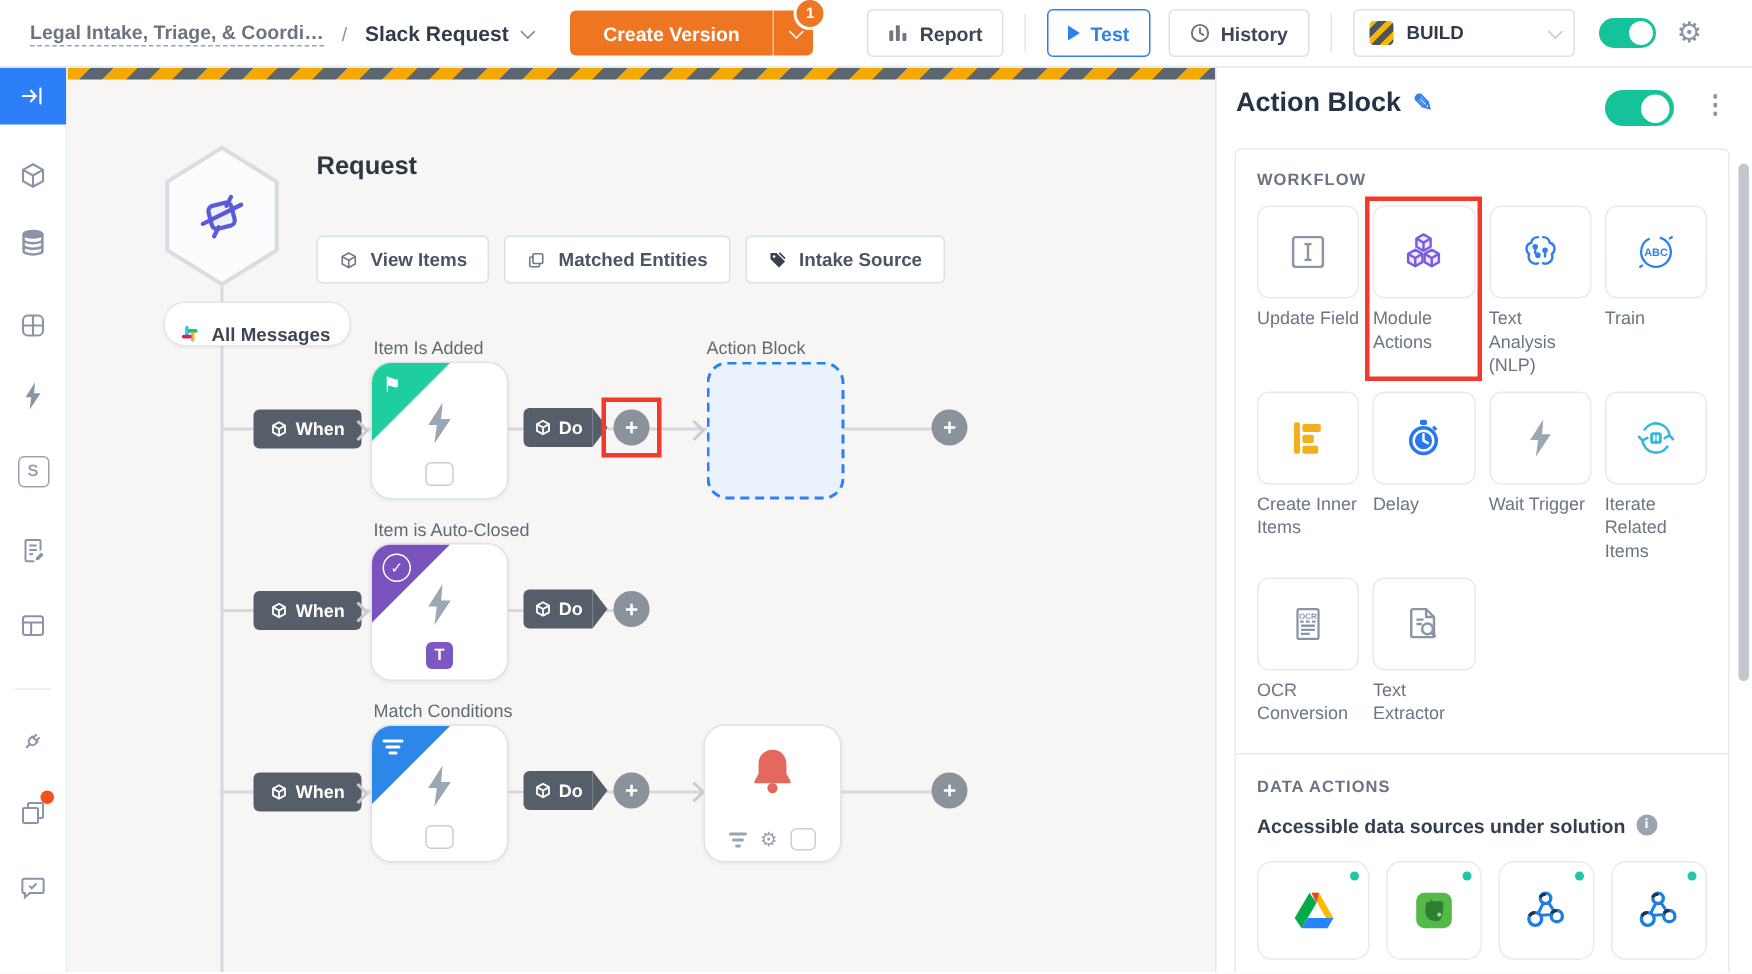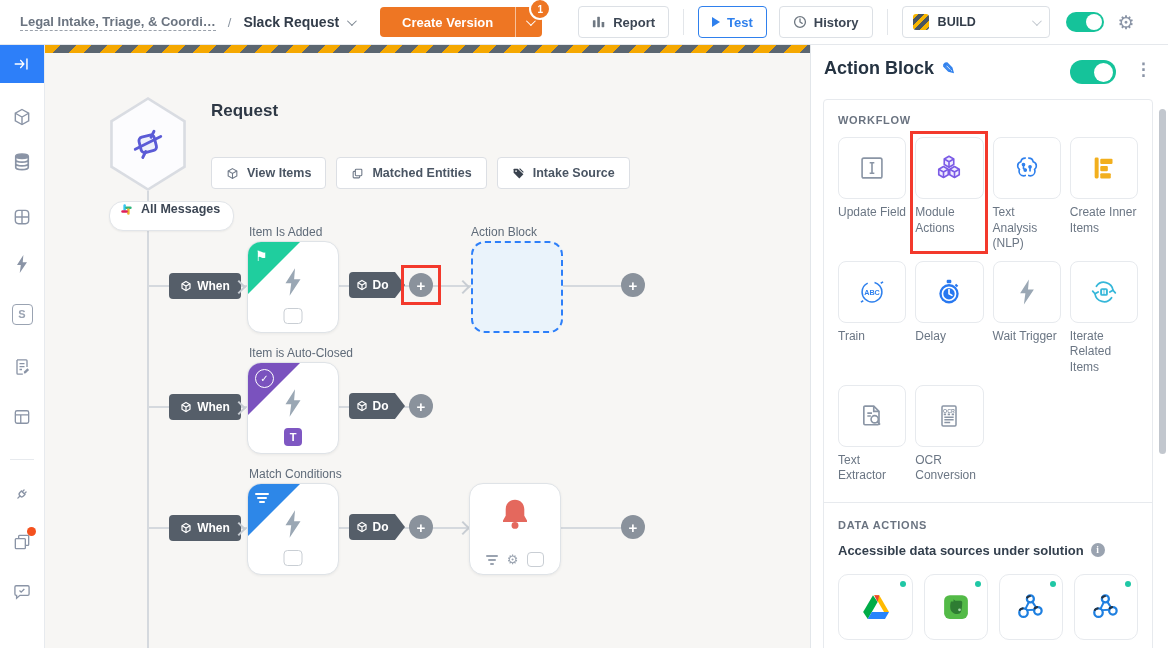--- a/index.html
+++ b/index.html
@@ -59,21 +59,21 @@
   .hex-inner{position:absolute;left:63px;top:55px;width:80px;height:88px;
     clip-path:polygon(50% 0,94% 25%,94% 75%,50% 100%,6% 75%,6% 25%);background:#fcfcfe;
     display:flex;align-items:center;justify-content:center;}
   .vline{position:absolute;left:102px;top:146px;bottom:0;width:2px;background:#d5d9de;}
   .req-title{position:absolute;left:166px;top:56px;font-size:17px;font-weight:bold;color:#2e3845;}
   .req-desc{position:absolute;left:166px;top:86px;font-size:13px;color:#5f6b79;}
   .req-btns{position:absolute;left:166px;top:112px;display:flex;gap:10px;}
   .req-btn{height:30px;padding:0 14px;background:#fff;border:1px solid #dcdfe4;border-radius:4px;
     display:flex;align-items:center;gap:8px;font-size:12.5px;font-weight:bold;color:#4a5563;cursor:pointer;}
   .chip{position:absolute;left:64px;top:156px;height:28px;background:#fff;border:1px solid #e2e5e9;
-    border-radius:14px;display:flex;align-items:flex-start;gap:7px;padding:0 13px 0 9px;
+    border-radius:14px;display:flex;align-items:flex-end;gap:7px;padding:0 13px 0 9px;
     font-size:12.5px;font-weight:bold;color:#3c4654;box-shadow:0 1px 2px rgba(0,0,0,.05);cursor:pointer;}
 
   .hline{position:absolute;height:2px;background:#d5d9de;}
   .arr{position:absolute;width:8px;height:8px;border-top:2px solid #c8cdd3;border-right:2px solid #c8cdd3;
     transform:rotate(45deg);}
   .when-tag{position:absolute;width:72px;height:26px;background:#555e69;border-radius:4px;color:#fff;
     font-size:12px;font-weight:bold;display:flex;align-items:center;justify-content:center;gap:5px;cursor:pointer;}
   .do-tag{position:absolute;display:flex;cursor:pointer;}
   .do-tag .body{width:46px;height:26px;background:#555e69;border-radius:4px 0 0 4px;color:#fff;
     font-size:12px;font-weight:bold;display:flex;align-items:center;justify-content:center;gap:5px;}
@@ -469,39 +469,39 @@
               <circle cx="9" cy="9" r=".9" fill="#2f80ed"></circle>
                   <circle cx="14.6" cy="11" r=".9" fill="#2f80ed"></circle>
                   <circle cx="10.5" cy="13.8" r=".9" fill="#2f80ed"></circle>
               <path d="M9 9.9v2.6l1.5.7M14.6 11.9v2.6"></path>
             </svg>
               </div>
             <div class="tlabel">Text Analysis (NLP)</div>
           </div>
           <div class="tile">
             <div class="box">
+                <svg width="28" height="28" viewBox="0 0 24 24">
+              <circle cx="12" cy="12" r="8.5" fill="none" stroke="#2f80ed" stroke-width="1.3" stroke-dasharray="36 6"></circle>
+              <text x="12" y="14.3" font-size="6.2" font-weight="bold" fill="#2f80ed" text-anchor="middle">ABC</text>
+              <path d="M19.5 4.5l2-1.2M4.5 19.5l-2 1.2" stroke="#2f80ed" stroke-width="1.3"></path>
+            </svg>
+              </div>
+            <div class="tlabel">Train</div>
+          </div>
+
+          <div class="tile">
+            <div class="box">
                 <svg width="28" height="28" viewBox="0 0 24 24" fill="#f2af1d">
                   <rect x="4" y="3" width="3.4" height="18" rx="1.2"></rect>
                   <rect x="8.8" y="4" width="10.5" height="4.6" rx="1"></rect>
                   <rect x="8.8" y="10.2" width="6.5" height="4.6" rx="1"></rect>
                   <rect x="8.8" y="16.4" width="9" height="4.6" rx="1"></rect>
                 </svg>
               </div>
             <div class="tlabel">Create Inner Items</div>
-          </div>
-
-          <div class="tile">
-            <div class="box">
-                <svg width="28" height="28" viewBox="0 0 24 24">
-              <circle cx="12" cy="12" r="8.5" fill="none" stroke="#2f80ed" stroke-width="1.3" stroke-dasharray="36 6"></circle>
-              <text x="12" y="14.3" font-size="6.2" font-weight="bold" fill="#2f80ed" text-anchor="middle">ABC</text>
-              <path d="M19.5 4.5l2-1.2M4.5 19.5l-2 1.2" stroke="#2f80ed" stroke-width="1.3"></path>
-            </svg>
-              </div>
-            <div class="tlabel">Train</div>
           </div>
           <div class="tile">
             <div class="box">
                 <svg width="28" height="28" viewBox="0 0 24 24">
                   <rect x="10" y="1.5" width="4" height="3" rx="1" fill="#2878f0"></rect>
                   <path d="M17.5 5.5l1.8 1.8" stroke="#2878f0" stroke-width="1.8"></path>
                   <circle cx="12" cy="13.5" r="8.3" fill="#2878f0"></circle>
                   <circle cx="12" cy="13.5" r="5.6" fill="none" stroke="#fff" stroke-width="1.4"></circle>
                   <path d="M12 13.5V9.9M12 13.5l2.5 1.4" stroke="#fff" stroke-width="1.4" stroke-linecap="round"></path>
                 </svg>
@@ -524,40 +524,40 @@
               <path d="M4.3 13.5l-2-2.2M4.3 13.5l2.7-1.6M19.7 10.5l2 2.2M19.7 10.5l-2.7 1.6"></path>
               <rect x="8.7" y="8.7" width="6.6" height="6.6" rx="1.6" fill="#35b7d9" stroke="none"></rect>
               <path d="M11 10.8v2.4M13 10.8v2.4" stroke="#fff" stroke-width="1.3"></path>
             </svg>
               </div>
             <div class="tlabel">Iterate Related Items</div>
           </div>
 
           <div class="tile">
             <div class="box">
+                <svg width="28" height="28" viewBox="0 0 24 24" fill="none" stroke="#8a95a5" stroke-width="1.3">
+              <rect x="6" y="3.5" width="12" height="17" rx="1"></rect>
+              <text x="12" y="9" font-size="4.6" font-weight="bold" fill="#8a95a5" stroke="none" text-anchor="middle">OCR</text>
+              <path d="M7.5 10.6h9" stroke-dasharray="2 1.4"></path>
+                  <path d="M8 13h8M8 15.3h8M8 17.6h5"></path>
+            </svg>
+              </div>
+            <div class="tlabel">OCR Conversion</div>
+          </div>
+          <div class="tile">
+            <div class="box">
                 <svg width="28" height="28" viewBox="0 0 24 24" fill="none" stroke="#8a95a5" stroke-width="1.4">
               <path d="M6 3.5h7.5L18 8v10.5a1 1 0 0 1-1 1H6a1 1 0 0 1-1-1v-14a1 1 0 0 1 1-1z"></path>
                   <path d="M13.5 3.5V8H18"></path>
                   <path d="M8 9.5h4M8 12h3"></path>
               <circle cx="14.3" cy="14.8" r="3.1"></circle>
                   <path d="M16.6 17.1l2.3 2.3"></path>
             </svg>
               </div>
             <div class="tlabel">Text Extractor</div>
-          </div>
-          <div class="tile">
-            <div class="box">
-                <svg width="28" height="28" viewBox="0 0 24 24" fill="none" stroke="#8a95a5" stroke-width="1.3">
-              <rect x="6" y="3.5" width="12" height="17" rx="1"></rect>
-              <text x="12" y="9" font-size="4.6" font-weight="bold" fill="#8a95a5" stroke="none" text-anchor="middle">OCR</text>
-              <path d="M7.5 10.6h9" stroke-dasharray="2 1.4"></path>
-                  <path d="M8 13h8M8 15.3h8M8 17.6h5"></path>
-            </svg>
-              </div>
-            <div class="tlabel">OCR Conversion</div>
           </div>
         </div>
 
         <hr class="card-div">
 
         <div class="sec-label">DATA ACTIONS</div>
         <div class="sub-head">
           <span>Accessible data sources under solution</span>
           <span class="info-ic">i</span>
         </div>

